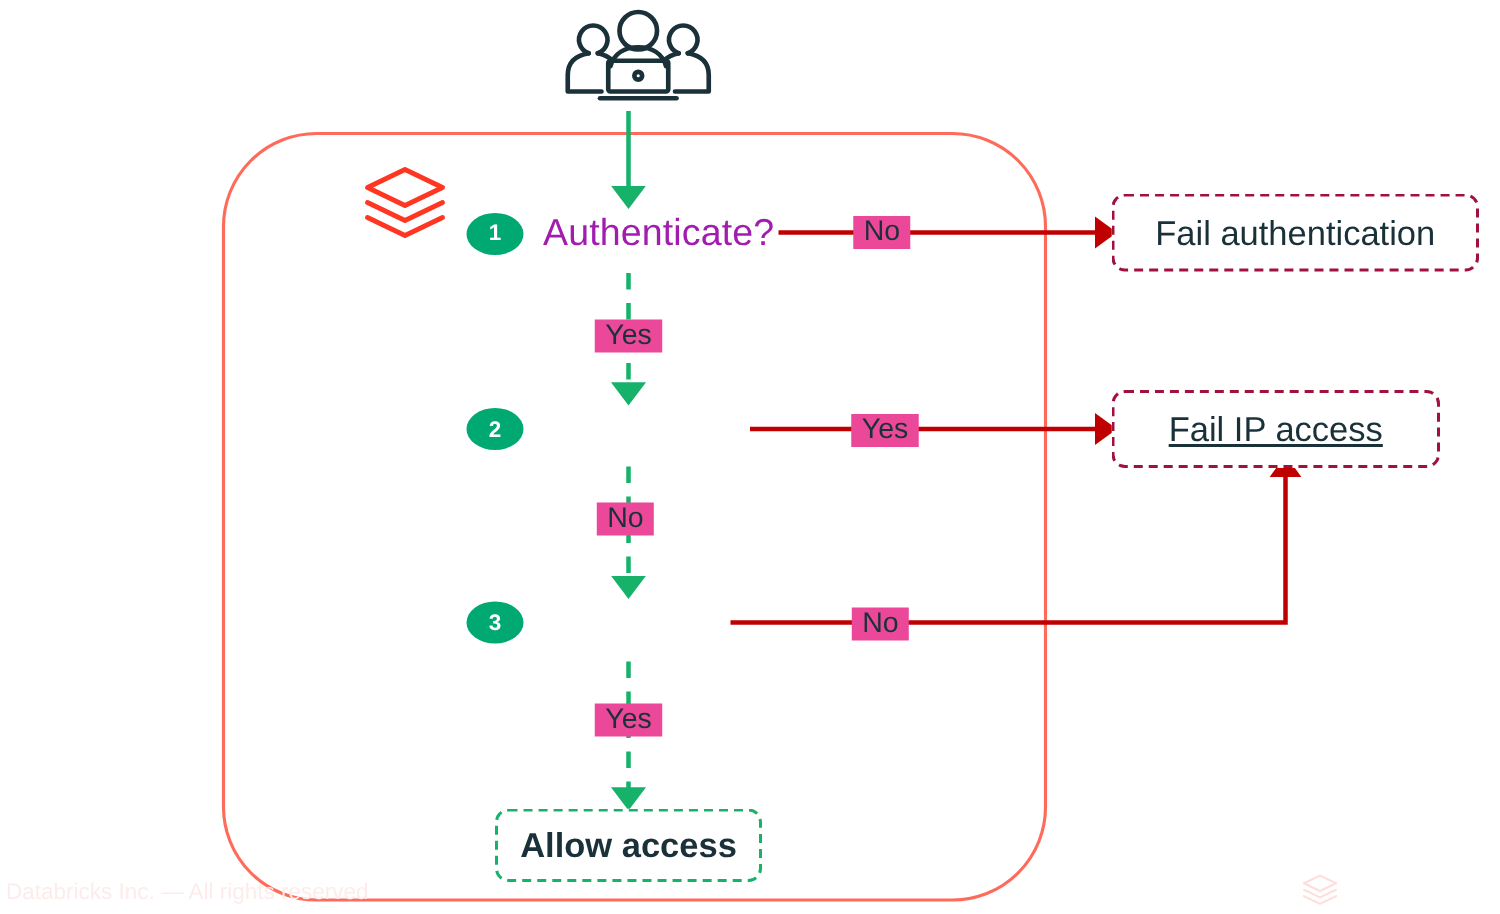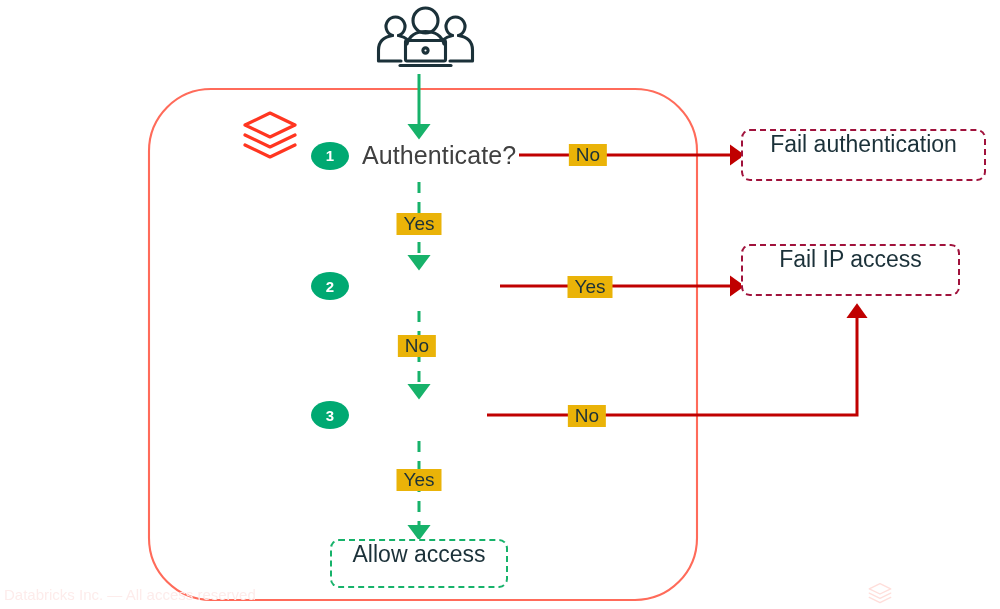--- a/index.html
+++ b/index.html
@@ -41,48 +41,49 @@
     font-size: 15px;
     font-weight: bold;
     display: flex;
     align-items: center;
     justify-content: center;
     flex: 0 0 auto;
     letter-spacing: 0;
   }
   .decision-label {
     font-size: 25px;
-    color: #404040;
+    color: #a21caf;
     letter-spacing: 0.1px;
   }
   
   .term-box {
     position: absolute;
     display: flex;
-    align-items: flex-start;
+    align-items: center;
     justify-content: center;
     border-radius: 9px;
     box-sizing: border-box;
     background: #ffffff;
     font-size: 23px;
     color: #1B3139;
     white-space: nowrap;
   }
   .term-fail {
     border: 2px dashed #A0123C;
   }
   .term-allow {
     border: 2px dashed #17B26A;
+    font-weight: bold;
   }
   
   .edge-label {
     position: absolute;
     font-size: 19px;
     color: #1B3139;
-    background: #eab308;
+    background: #ec4899;
     padding: 0 7px;
     white-space: nowrap;
     transform: translate(-50%, -50%);
     text-align: center;
   }
   
   .watermark-text {
     position: absolute;
     left: 4px;
     top: 586px;
@@ -190,41 +191,41 @@
   </div>
 
   <div class="decision" style="left:311px; top:401px;">
     <div class="badge">3</div>
   </div>
 
   <div class="term-box term-fail" style="left:741px; top:129px; width:245px; height:52px;">
     <span>Fail authentication</span>
   </div>
 
-  <div class="term-box term-fail" style="left:741px; top:244px; width:219px; height:52px;">
+  <div class="term-box term-fail" style="left:741px; top:260px; width:219px; height:52px;text-decoration:underline;">
     <span>Fail IP access</span>
   </div>
 
   <div class="term-box term-allow" style="left:330px; top:539px; width:178px; height:49px;">
     <span>Allow access</span>
   </div>
 
   <div class="edge-label" style="left:419px; top:224px;">Yes</div>
 
   <div class="edge-label" style="left:417px; top:346px;">No</div>
 
   <div class="edge-label" style="left:419px; top:480px;">Yes</div>
 
   <div class="edge-label" style="left:588px; top:155px;">No</div>
 
   <div class="edge-label" style="left:590px; top:287px;">Yes</div>
 
   <div class="edge-label" style="left:587px; top:416px;">No</div>
 
-  <div class="watermark-text">Databricks Inc. — All access reserved</div>
+  <div class="watermark-text">Databricks Inc. — All rights reserved</div>
 
   <svg class="watermark-logo" viewBox="0 0 60 56" xmlns="http://www.w3.org/2000/svg" fill="none" stroke="#FF6B5A" stroke-width="3.2" stroke-linecap="round" stroke-linejoin="round">
     <path d="M30 4 L55 16 L30 28 L5 16 Z"></path>
     <path d="M5 26 L30 38 L55 26"></path>
     <path d="M5 36 L30 48 L55 36"></path>
   </svg>
 
 </div>
 
 </body></html>

